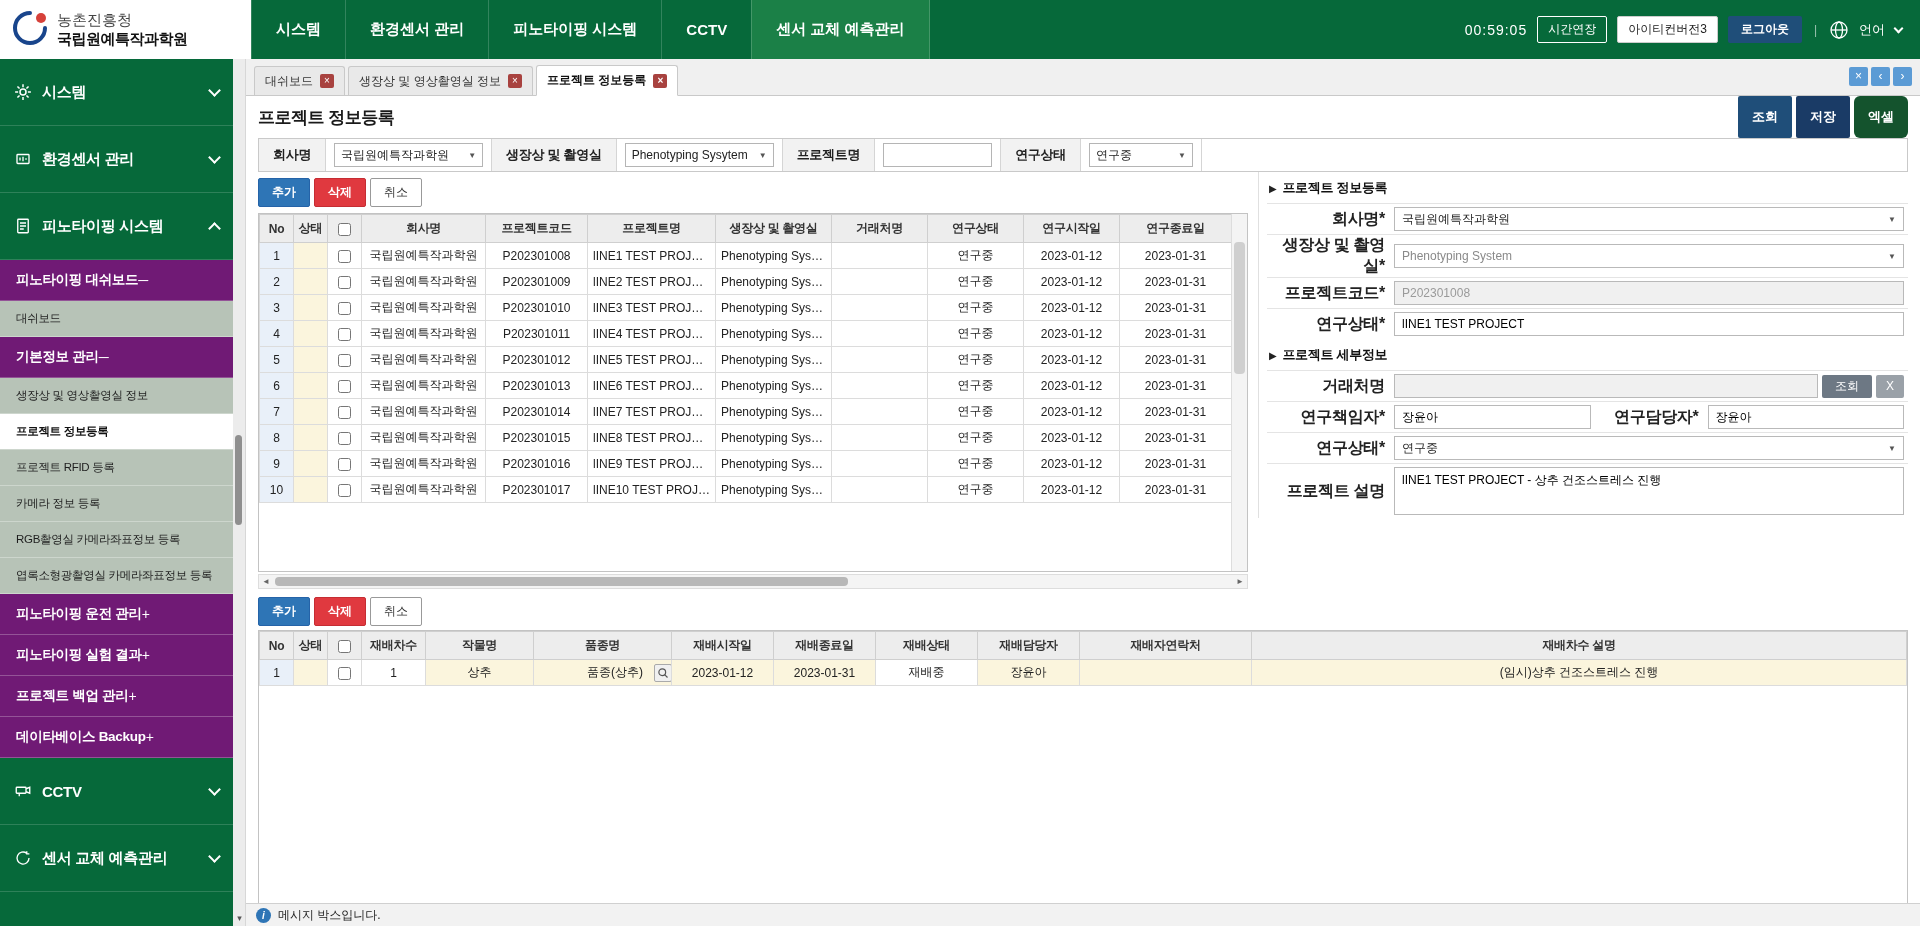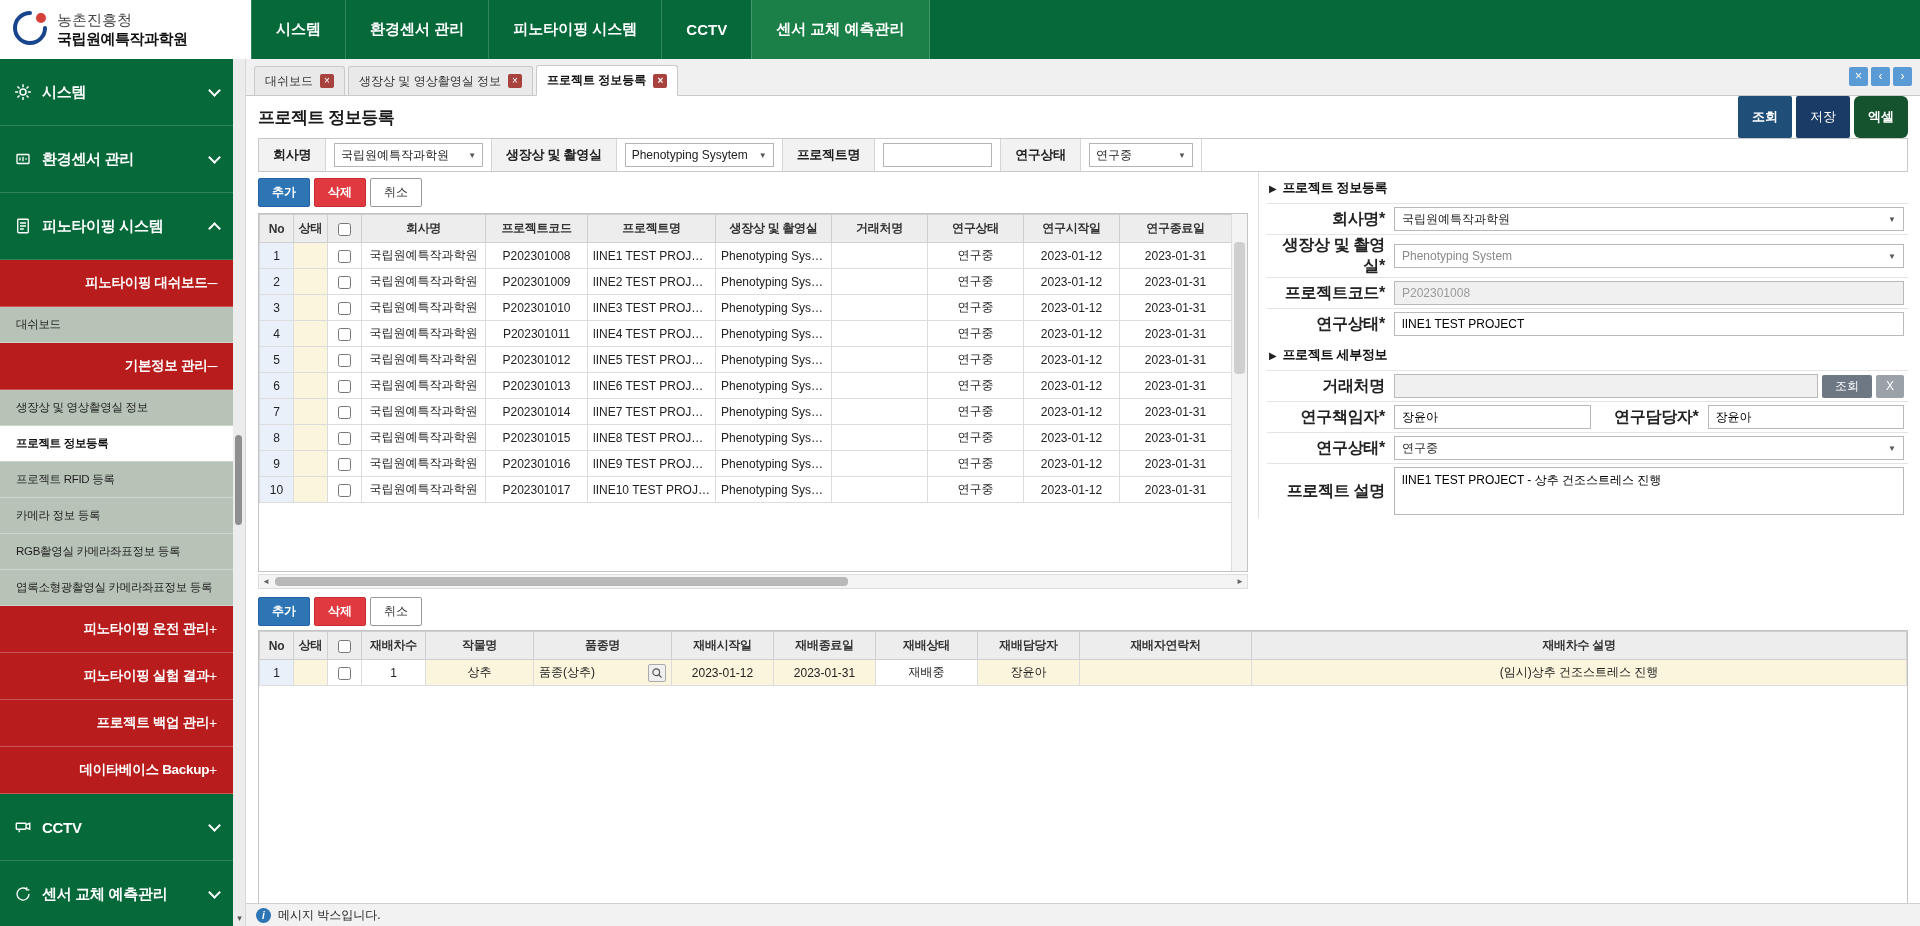--- a/index.html
+++ b/index.html
@@ -25,42 +25,42 @@
   .globe{display:inline-flex;cursor:pointer;}
   .lang{font-size:13px;cursor:pointer;}
   .chev{display:inline-block;width:7px;height:7px;border-right:2px solid #fff;border-bottom:2px solid #fff;transform:rotate(45deg);margin-top:-3px;}
   .chev.up{transform:rotate(-135deg);margin-top:4px;}
   .chev.sm{width:5px;height:5px;cursor:pointer;}
   
   .sidebar{position:absolute;top:59px;left:0;width:233px;bottom:0;background:#06693a;overflow:hidden;}
   .side-top{height:67px;display:flex;align-items:center;gap:10px;padding:0 14px;color:#fff;font-size:15px;font-weight:bold;border-bottom:1px solid rgba(255,255,255,.16);cursor:pointer;box-sizing:border-box;}
   .side-top .side-label{flex:1;letter-spacing:-0.3px;}
   .side-icon{display:inline-flex;color:#fff;}
-  .side-group{height:47px;background:#b91c1c;color:#fff;font-size:13.5px;font-weight:bold;display:flex;align-items:center;justify-content:flex-end;padding:0 16px;border-bottom:1px solid rgba(255,255,255,.25);cursor:pointer;box-sizing:border-box;letter-spacing:-0.3px;}
+  .side-group{height:41px;background:#701a75;color:#fff;font-size:13.5px;font-weight:bold;display:flex;align-items:center;justify-content:flex-start;padding:0 16px;border-bottom:1px solid rgba(255,255,255,.25);cursor:pointer;box-sizing:border-box;letter-spacing:-0.3px;}
   .group-suffix{font-size:14px;font-weight:normal;}
   .side-leaf{height:36px;background:#b7c3b7;color:#1e1e1e;font-size:11.5px;display:flex;align-items:center;padding:0 8px 0 16px;border-bottom:1px solid #cdd6cd;cursor:pointer;box-sizing:border-box;white-space:nowrap;overflow:hidden;letter-spacing:-0.3px;}
   .side-leaf.active{background:#fff;font-weight:bold;color:#111;}
   
   .vtrack{position:absolute;top:59px;left:233px;width:13px;bottom:0;background:#ececec;border-right:1px solid #d7d7d7;box-sizing:border-box;cursor:pointer;}
   .vtrack-thumb{position:absolute;top:376px;left:2px;right:3px;height:90px;background:#8f8f8f;border-radius:5px;}
   .vtrack-arrow{position:absolute;bottom:3px;left:0;width:13px;text-align:center;color:#555;font-size:9px;line-height:10px;}
   
   .content{position:absolute;top:59px;left:246px;right:0;bottom:0;background:#fff;overflow:hidden;}
   .tabbar{height:37px;background:#f0f0f0;border-bottom:1px solid #c9c9c9;display:flex;align-items:flex-end;padding-left:8px;position:relative;box-sizing:border-box;}
   .tabs{display:flex;align-items:flex-end;}
   .tab{height:29px;display:flex;align-items:center;gap:7px;padding:0 10px;background:#e9e9e9;border:1px solid #c9c9c9;border-bottom:none;margin-right:3px;font-size:12px;color:#333;border-radius:3px 3px 0 0;cursor:pointer;box-sizing:border-box;white-space:nowrap;}
   .tab.active{background:#fff;font-weight:bold;height:31px;margin-bottom:-1px;border-bottom:1px solid #fff;color:#111;}
   .tab-close{width:14px;height:14px;background:#a8423f;color:#fff;font-size:10px;line-height:13px;text-align:center;border-radius:2px;cursor:pointer;}
   .tab-controls{position:absolute;right:8px;top:8px;display:flex;gap:3px;}
   .tab-ctrl{width:19px;height:19px;background:#5b9bd5;color:#fff;font-size:12px;line-height:19px;text-align:center;border-radius:2px;padding:0;}
   .title-row{display:flex;align-items:center;padding:6px 12px 4px;height:30px;}
   .page-title{font-size:17px;font-weight:bold;margin:0;color:#1a1a1a;letter-spacing:-0.5px;}
   .page-actions{margin-left:auto;display:flex;gap:4px;}
   .btn-inquiry{background:#1f4e79;color:#fff;padding:6px 14px;font-size:13px;font-weight:bold;border-radius:2px;}
-  .btn-save{background:#1a3b66;color:#fff;padding:12px 14px;font-size:13px;font-weight:normal;border-radius:2px;}
+  .btn-save{background:#1a3b66;color:#fff;padding:12px 14px;font-size:13px;font-weight:bold;border-radius:2px;}
   .btn-excel{background:#14532d;color:#fff;padding:6px 14px;font-size:13px;font-weight:bold;border-radius:6px;}
   
   .filterbar{margin:2px 12px 0;border:1px solid #c9c9c9;display:flex;height:34px;background:#fff;align-items:stretch;box-sizing:border-box;}
   .filter-label{background:#f2f2f2;font-weight:bold;font-size:13px;display:flex;align-items:center;justify-content:center;padding:0 14px;border-right:1px solid #d5d5d5;white-space:nowrap;letter-spacing:-0.3px;}
   .filter-control{display:flex;align-items:center;padding:0 8px;border-right:1px solid #d5d5d5;box-sizing:border-box;}
   .filter-rest{flex:1;}
   .sel{border:1px solid #b5b5b5;height:24px;display:flex;align-items:center;justify-content:space-between;gap:6px;padding:0 6px;background:#fff;font-size:12px;cursor:pointer;box-sizing:border-box;}
   .dd{font-size:8px;color:#555;}
   .txt{border:1px solid #b5b5b5;height:24px;box-sizing:border-box;padding:0 6px;font-size:12px;width:100%;}
   .w150{width:166px;} .w110{width:126px;} .w105{width:121px;}
@@ -101,21 +101,21 @@
   .ftxt{flex:1;border:1px solid #b9b9b9;height:24px;box-sizing:border-box;padding:0 7px;font-size:12px;background:#fff;min-width:0;}
   .ftxt.dis{background:#f0f0f0;color:#9a9a9a;}
   .fbtn{background:#6d7884;color:#fff;height:23px;padding:0 13px;font-size:12px;border-radius:2px;flex-shrink:0;}
   .fbtn.light{background:#9aa1a8;padding:0 10px;}
   .fdate{flex:1;border:1px solid #b9b9b9;height:24px;display:flex;align-items:center;justify-content:space-between;padding:0 7px;background:#fff;cursor:pointer;box-sizing:border-box;}
   .cal{display:inline-flex;}
   .ftextarea{flex:1;border:1px solid #b9b9b9;height:48px;box-sizing:border-box;padding:4px 7px;font-size:12px;font-family:inherit;resize:none;}
   
   .bottom-grid-wrap{margin:0 12px;border:1px solid #c3c3c3;height:284px;box-sizing:border-box;overflow:hidden;background:#fff;}
   table.grid.full{width:100%;}
-  .vwrap{display:flex;align-items:center;justify-content:space-between;gap:11px;}
+  .vwrap{display:flex;align-items:center;justify-content:space-between;gap:11px;margin-left:48px;}
   .mag{width:18px;height:18px;border:1px solid #aaa;background:#f0f0f0;border-radius:2px;display:inline-flex;align-items:center;justify-content:center;padding:0;flex-shrink:0;}
   
   .statusbar{position:absolute;bottom:0;left:0;right:0;height:22px;background:#f2f2f2;border-top:1px solid #d0d0d0;display:flex;align-items:center;gap:7px;padding-left:10px;font-size:12px;color:#222;}
   .info-icon{width:15px;height:15px;background:#2e75b6;color:#fff;border-radius:50%;font-size:10px;font-weight:bold;line-height:15px;text-align:center;font-style:italic;}
   input[type=checkbox]{width:13px;height:13px;margin:0;vertical-align:middle;cursor:pointer;}
 </style>
 </head>
 <body>
 
 <div class="app">
@@ -133,20 +133,36 @@
         <span class="org">국립원예특작과학원</span>
       </span>
     </div>
     <nav class="topnav">
         <div class="topnav-item">시스템</div>
         <div class="topnav-item">환경센서 관리</div>
         <div class="topnav-item">피노타이핑 시스템</div>
         <div class="topnav-item">CCTV</div>
         <div class="topnav-item hl">센서 교체 예측관리</div>
       </nav>
+    <div class="topbar-right">
+      <span class="timer">00:59:05</span>
+      <button class="btn-extend">시간연장</button>
+      <button class="btn-account">아이티컨버전3</button>
+      <button class="btn-logout">로그아웃</button>
+      <span class="vdiv">|</span>
+      <span class="globe">
+        <svg width="20" height="20" viewBox="0 0 20 20" fill="none" stroke="#fff" stroke-width="1.3">
+            <circle cx="10" cy="10" r="8"></circle>
+            <ellipse cx="10" cy="10" rx="3.5" ry="8"></ellipse>
+            <path d="M2 10h16"></path>
+          </svg>
+      </span>
+      <span class="lang">언어</span>
+      <span class="chev sm"></span>
+    </div>
   </header>
 
   <aside class="sidebar">
       <div class="side-top">
         <span class="side-icon">
           <svg viewBox="0 0 24 24" width="18" height="18">
             <circle cx="12" cy="12" r="4" fill="none" stroke="currentColor" stroke-width="2"></circle>
             <path d="M12 1.5v4M12 18.5v4M1.5 12h4M18.5 12h4M4.6 4.6l2.8 2.8M16.6 16.6l2.8 2.8M19.4 4.6l-2.8 2.8M7.4 16.6l-2.8 2.8" stroke="currentColor" stroke-width="2"></path>
           </svg>
         </span>

